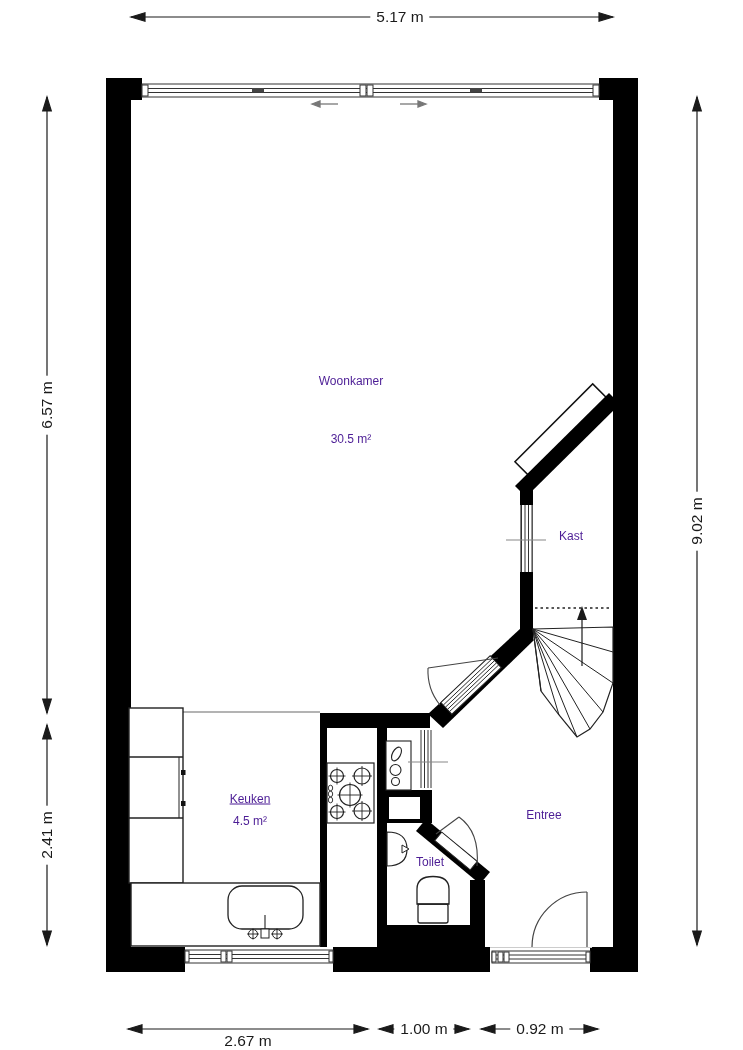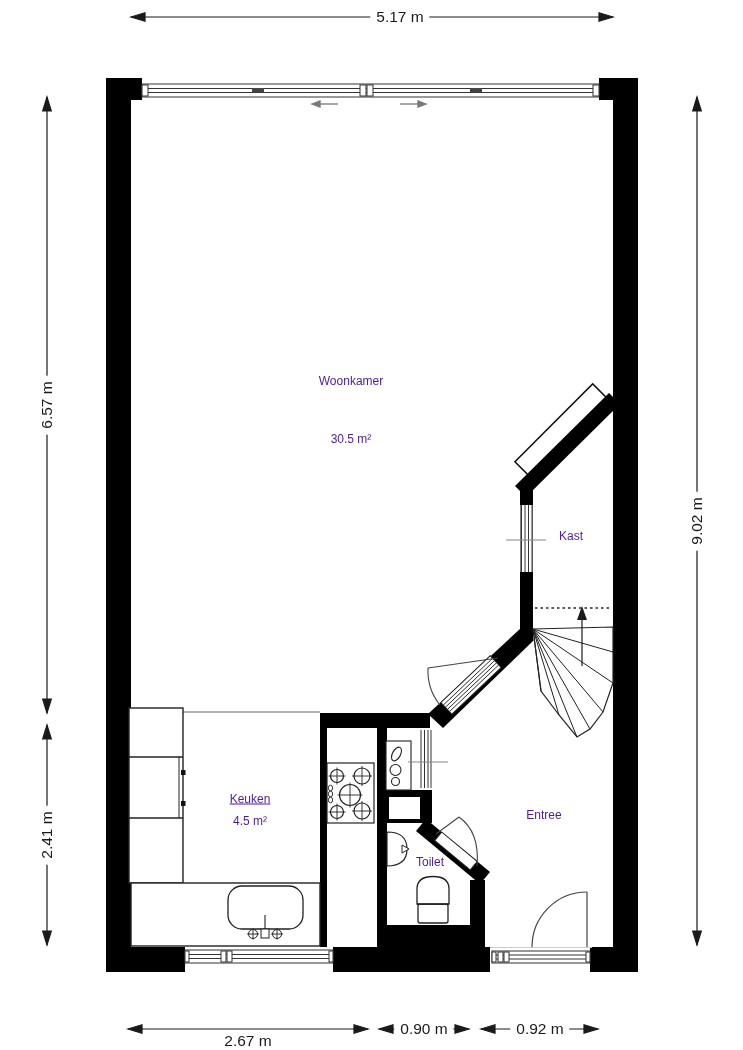--- a/index.html
+++ b/index.html
@@ -261,16 +261,16 @@
   <div class="lbl" style="left:250px;top:799px;text-decoration:underline;">Keuken</div>
   <div class="lbl" style="left:250px;top:821px;">4.5 m²</div>
   <div class="lbl" style="left:430px;top:862px;">Toilet</div>
   <div class="lbl" style="left:544px;top:815px;">Entree</div>
 
   <div class="dim" style="left:374px;top:17px;margin-left:26px;">5.17 m</div>
   <div class="dim rot" style="left:47px;top:405px;">6.57 m</div>
   <div class="dim rot" style="left:47px;top:835px;">2.41 m</div>
   <div class="dim rot" style="left:697px;top:521px;">9.02 m</div>
   <div class="dim" style="left:248px;top:1041px;">2.67 m</div>
-  <div class="dim" style="left:424px;top:1029px;">0.90 m</div>
+  <div class="dim" style="left:424px;top:1029px;">1.00 m</div>
   <div class="dim" style="left:540px;top:1029px;">0.92 m</div>
 
 </div>
 
 </body></html>

